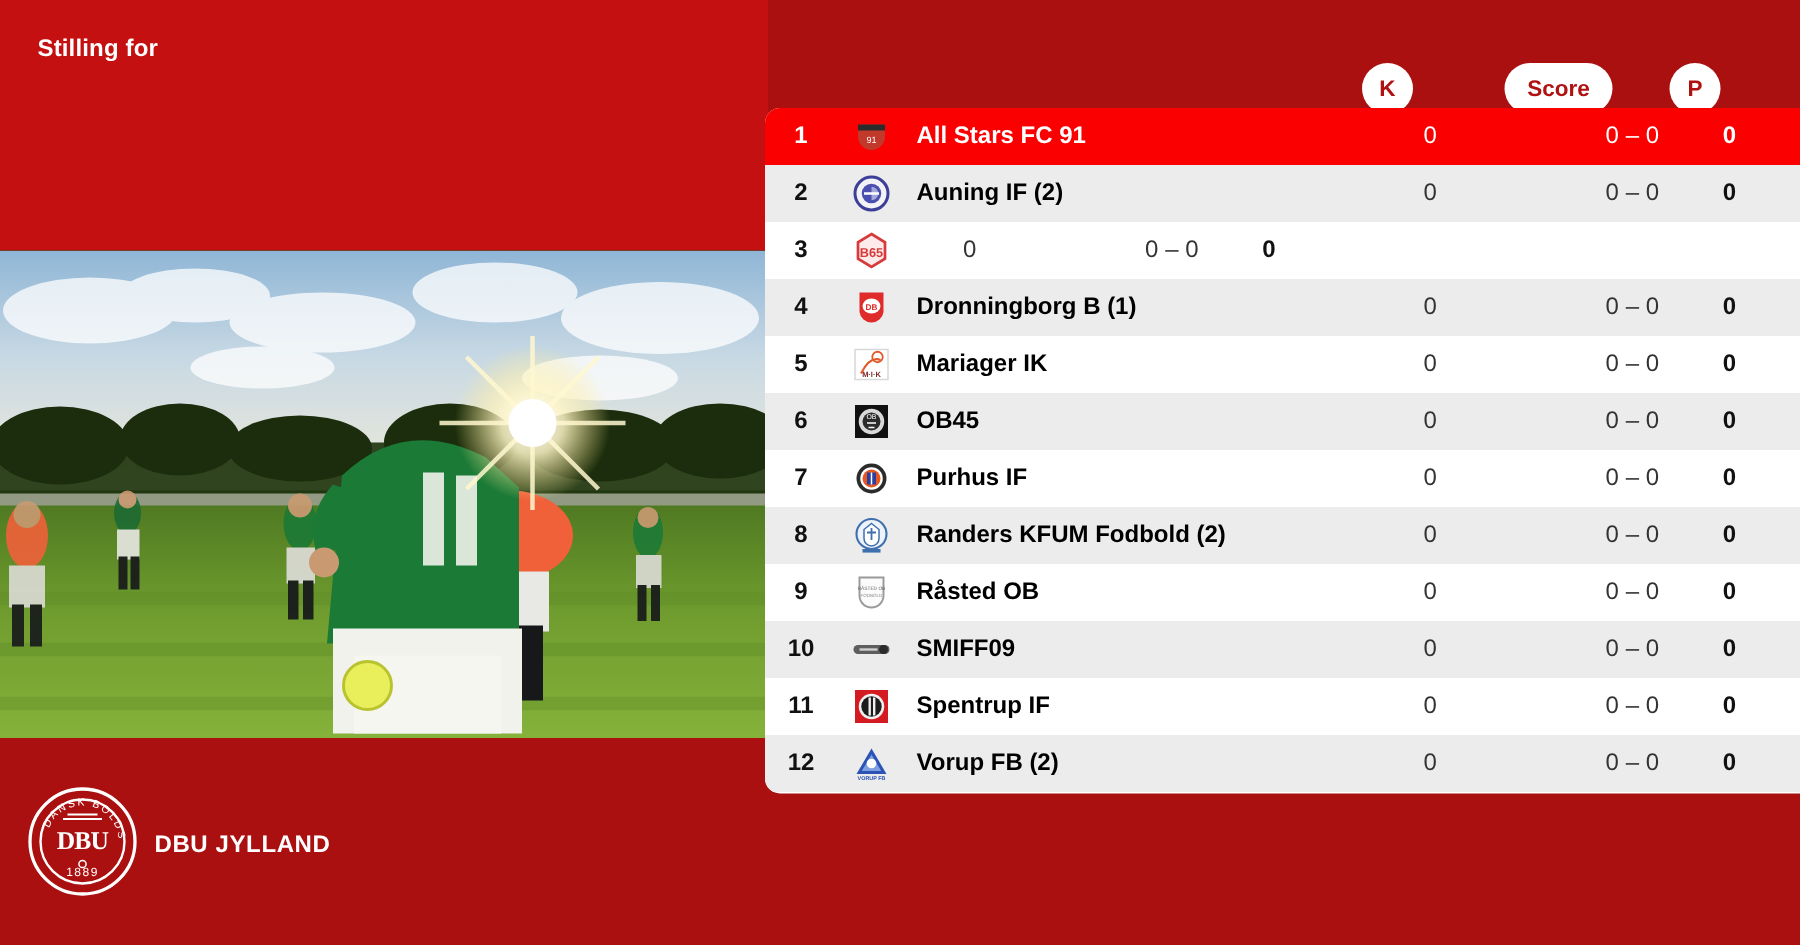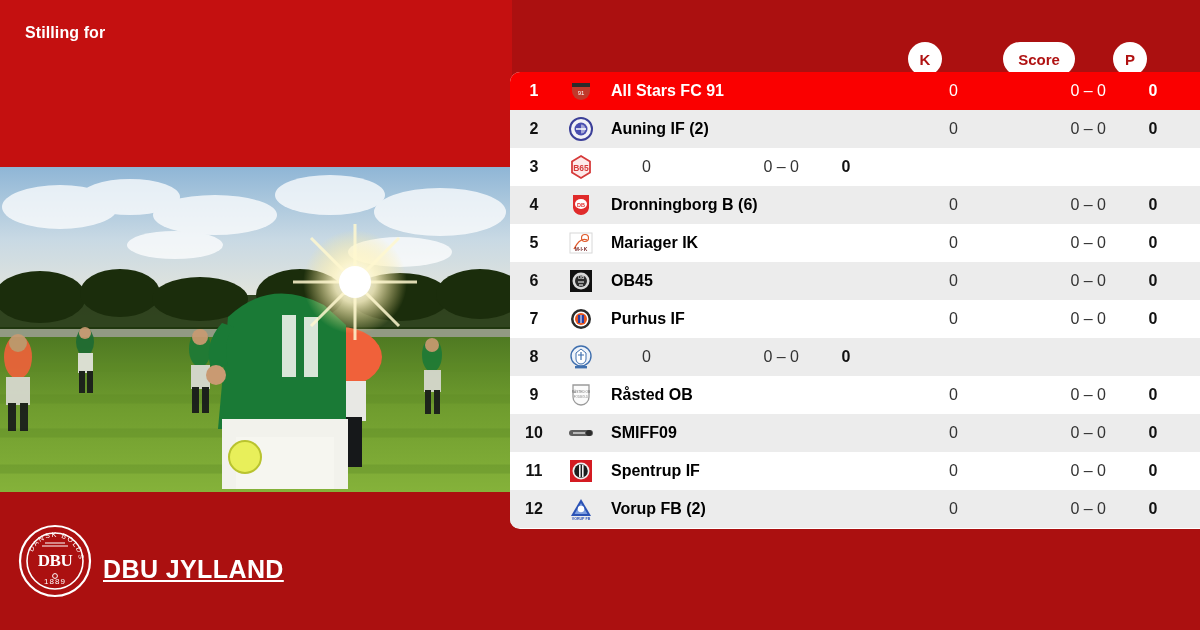--- a/index.html
+++ b/index.html
@@ -29,21 +29,21 @@
     position:absolute; left:0; top:167px; width:512px; height:325px;
     overflow:hidden; background:#2e4a12;
   }
   #photo svg { display:block; width:512px; height:325px; }
 
   
   #footer { position:absolute; left:0; top:492px; width:512px; height:138px; background:#ab1010; }
   #dbu-logo { position:absolute; left:18px; top:32px; width:74px; height:74px; }
   #dbu-wordmark {
     position:absolute; left:103px; top:63px;
-    font-size:25px; font-weight:bold; color:#ffffff; letter-spacing:.4px;text-decoration:underline;
+    font-size:16px; font-weight:bold; color:#ffffff; letter-spacing:.4px;
   }
 
   
   #standings {
     position:absolute; left:510px; top:72px; width:690px; height:457px;
     background:#ffffff;
     border-top-left-radius:10px; border-bottom-left-radius:10px;
     overflow:hidden;
   }
   .row {
@@ -269,21 +269,21 @@
     </div>
     <div class="row alt">
       <div class="c-rank">4</div>
       <div class="c-crest">
         <svg width="26" height="26" viewBox="0 0 26 26">
           <path d="M5 3 h16 v13 a8 8 0 0 1 -8 7 a8 8 0 0 1 -8 -7 z" fill="#e02b2b"></path>
           <ellipse cx="13" cy="12" rx="6" ry="5" fill="#fff"></ellipse>
           <text x="13" y="14.5" text-anchor="middle" font-size="5.5" font-weight="bold" fill="#e02b2b" font-family="'Liberation Sans',sans-serif">DB</text>
         </svg>
       </div>
-      <div class="c-team">Dronningborg B  (6)</div>
+      <div class="c-team">Dronningborg B  (1)</div>
       <div class="c-k">0</div>
       <div class="c-score">0 – 0</div>
       <div class="c-p">0</div>
     </div>
     <div class="row">
       <div class="c-rank">5</div>
       <div class="c-crest">
         <svg width="26" height="26" viewBox="0 0 26 26">
           <rect x="2" y="3" width="22" height="20" fill="#ffffff" stroke="#d8d8d8"></rect>
           <circle cx="17" cy="8" r="3.5" fill="none" stroke="#e05a2b" stroke-width="1.2"></circle>
@@ -332,20 +332,21 @@
     <div class="row alt">
       <div class="c-rank">8</div>
       <div class="c-crest">
         <svg width="26" height="26" viewBox="0 0 26 26">
           <circle cx="13" cy="12" r="10" fill="#eef3fa" stroke="#3f6fae" stroke-width="1.4"></circle>
           <path d="M13 5 l5 4 v6 a5 5 0 0 1 -5 5 a5 5 0 0 1 -5 -5 v-6 z" fill="#ffffff" stroke="#3f6fae" stroke-width="1"></path>
           <path d="M13 8 v8 M10 11 h6" stroke="#3f6fae" stroke-width="1.2"></path>
           <rect x="7" y="22" width="12" height="2.4" fill="#3f6fae"></rect>
         </svg>
       </div>
+      <div class="c-team">Randers KFUM Fodbold (2)</div>
       <div class="c-k">0</div>
       <div class="c-score">0 – 0</div>
       <div class="c-p">0</div>
     </div>
     <div class="row">
       <div class="c-rank">9</div>
       <div class="c-crest">
         <svg width="26" height="26" viewBox="0 0 26 26">
           <path d="M5 3 h16 v12 a8 8 0 0 1 -8 8 a8 8 0 0 1 -8 -8 z" fill="#fbfbfb" stroke="#9a9a9a" stroke-width="1.3"></path>
           <text x="13" y="11" text-anchor="middle" font-size="3.2" fill="#6a6a6a" font-family="'Liberation Sans',sans-serif">RÅSTED OB</text>

